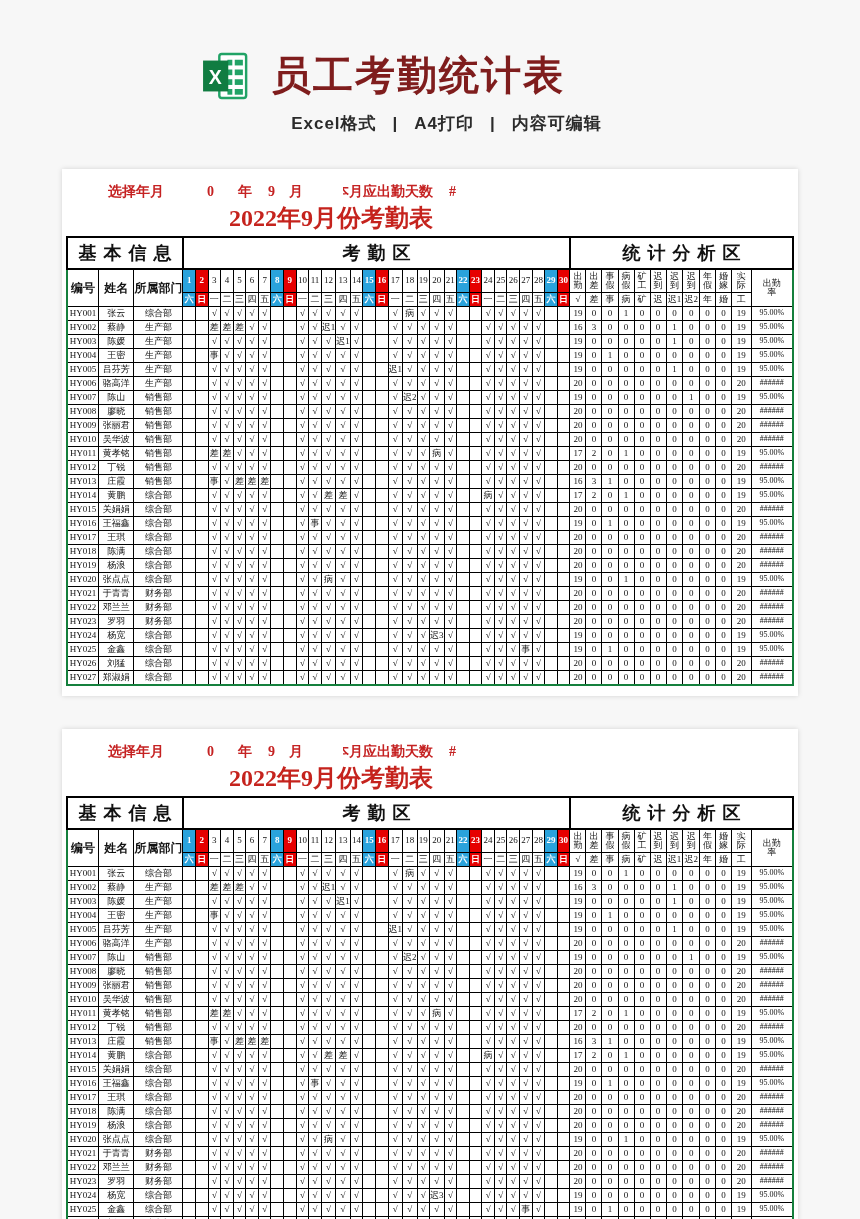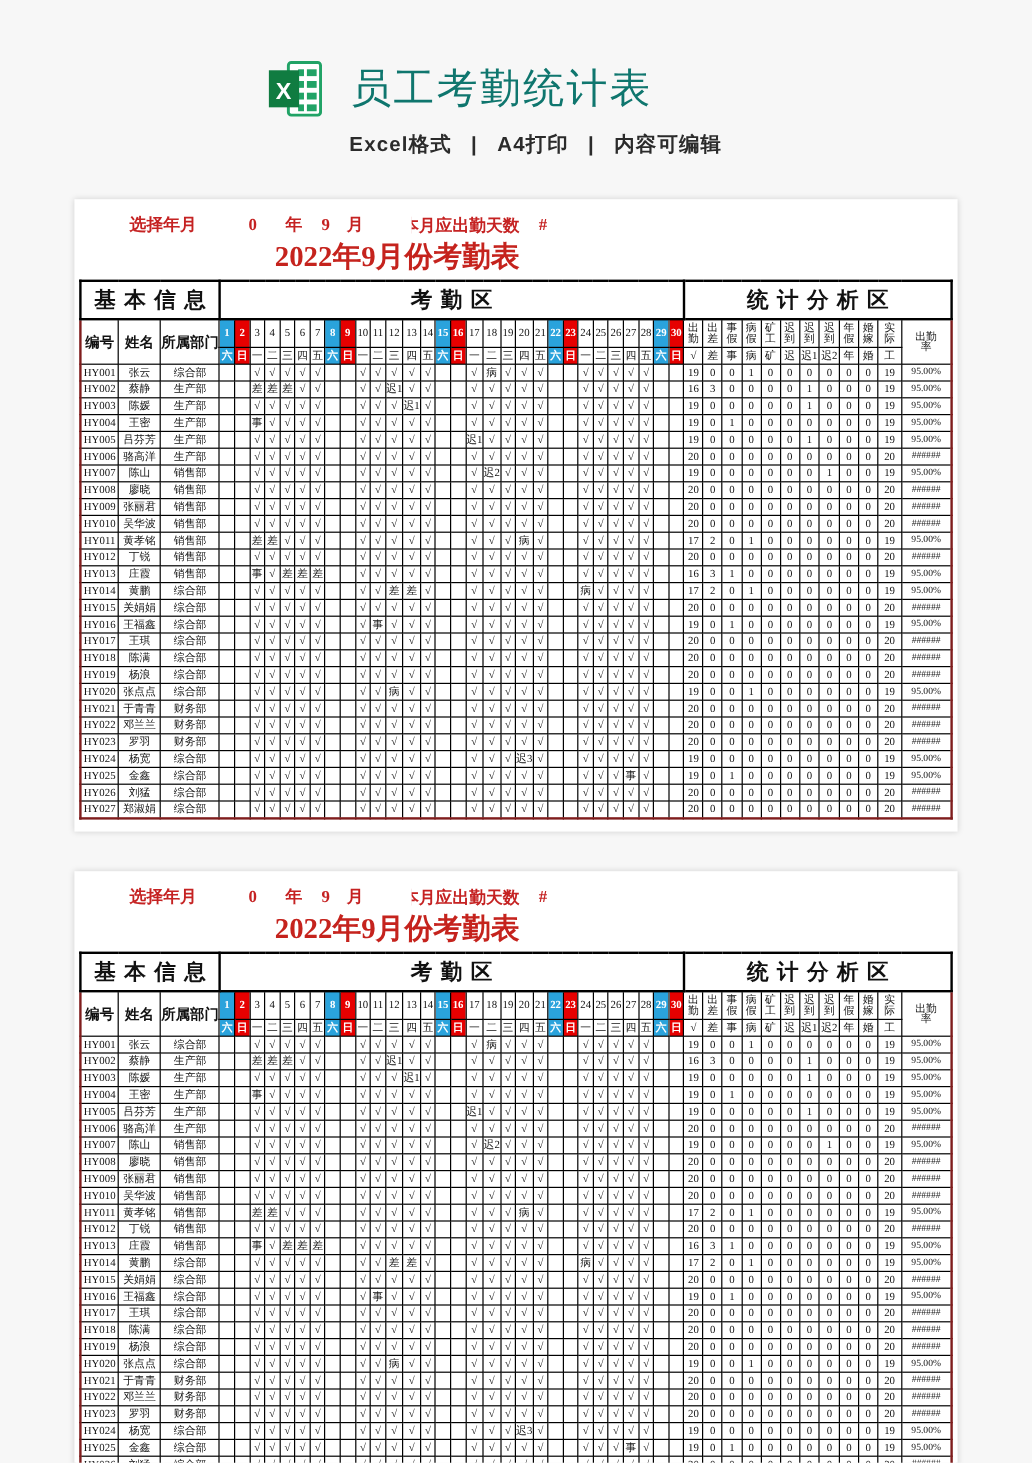--- a/index.html
+++ b/index.html
@@ -9,21 +9,21 @@
     font-family:"Liberation Sans","DejaVu Sans",sans-serif;
     overflow:hidden;
   }
   
   .page-header{padding-top:48px;}
   .brand-row{
     display:flex;justify-content:center;align-items:center;gap:20px;
     transform:translateX(-48px);
   }
   .brand-title{
-    font-size:34px;font-weight:normal;color:#0f766e;letter-spacing:2px;
+    font-size:40px;font-weight:bold;color:#7f1d1d;letter-spacing:2px;
   }
   .subtitle{
     text-align:center;margin-top:9px;
     font-size:17px;font-weight:bold;color:#2b2b2b;letter-spacing:1px;margin-left:33px;
   }
   .subtitle .sep{margin:0 16px;font-weight:bold;}
   
   .card{
     width:736px;margin:0 auto;background:#fff;
     box-shadow:0 0 5px rgba(0,0,0,.15);
@@ -46,21 +46,21 @@
     text-indent:-8px;vertical-align:bottom;margin-right:16px;
   }
   .sheet-title{
     font-size:24px;line-height:28px;font-weight:bold;color:#c5231d;
     font-family:"Liberation Serif","DejaVu Serif",serif;
     padding-left:163px;margin-top:2px;
   }
   
   table.sheet{
     margin:4px auto 0;border-collapse:collapse;table-layout:fixed;
-    border:2px solid #7f1d1d;
+    border:2px solid #15803d;
     font-family:"Liberation Serif","DejaVu Serif",serif;color:#111;
   }
   table.sheet td{
     border:1px solid #000;height:13px;padding:0;
     text-align:center;vertical-align:middle;
     font-size:9px;line-height:1.05;
     overflow:hidden;white-space:nowrap;
   }
   tr.band td{
     border:2px solid #000;height:30px;

